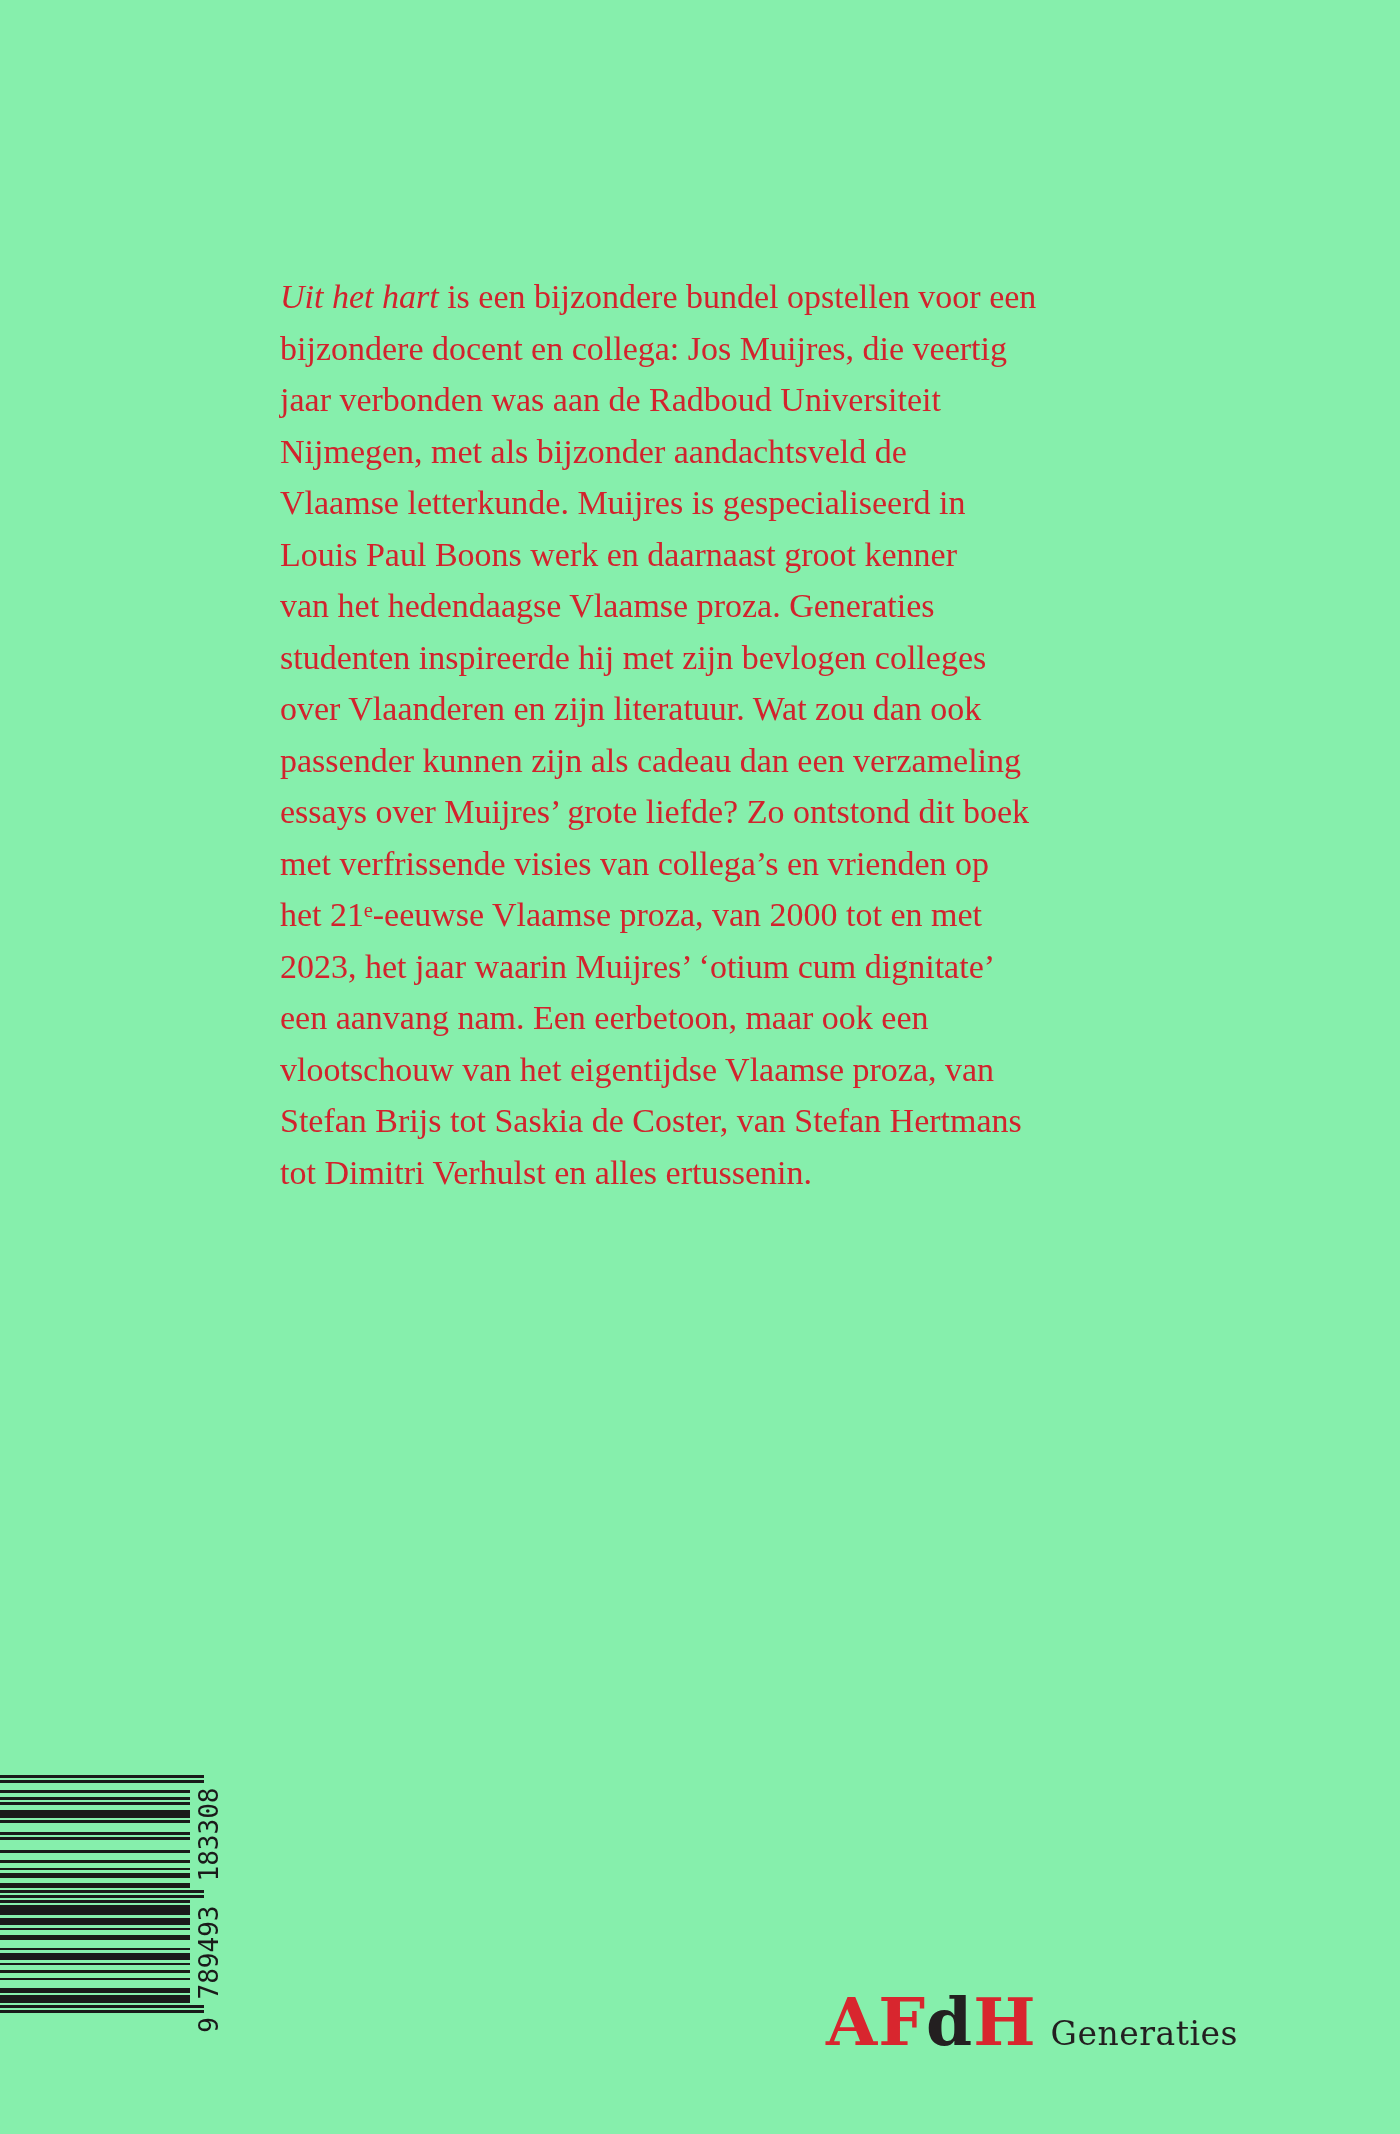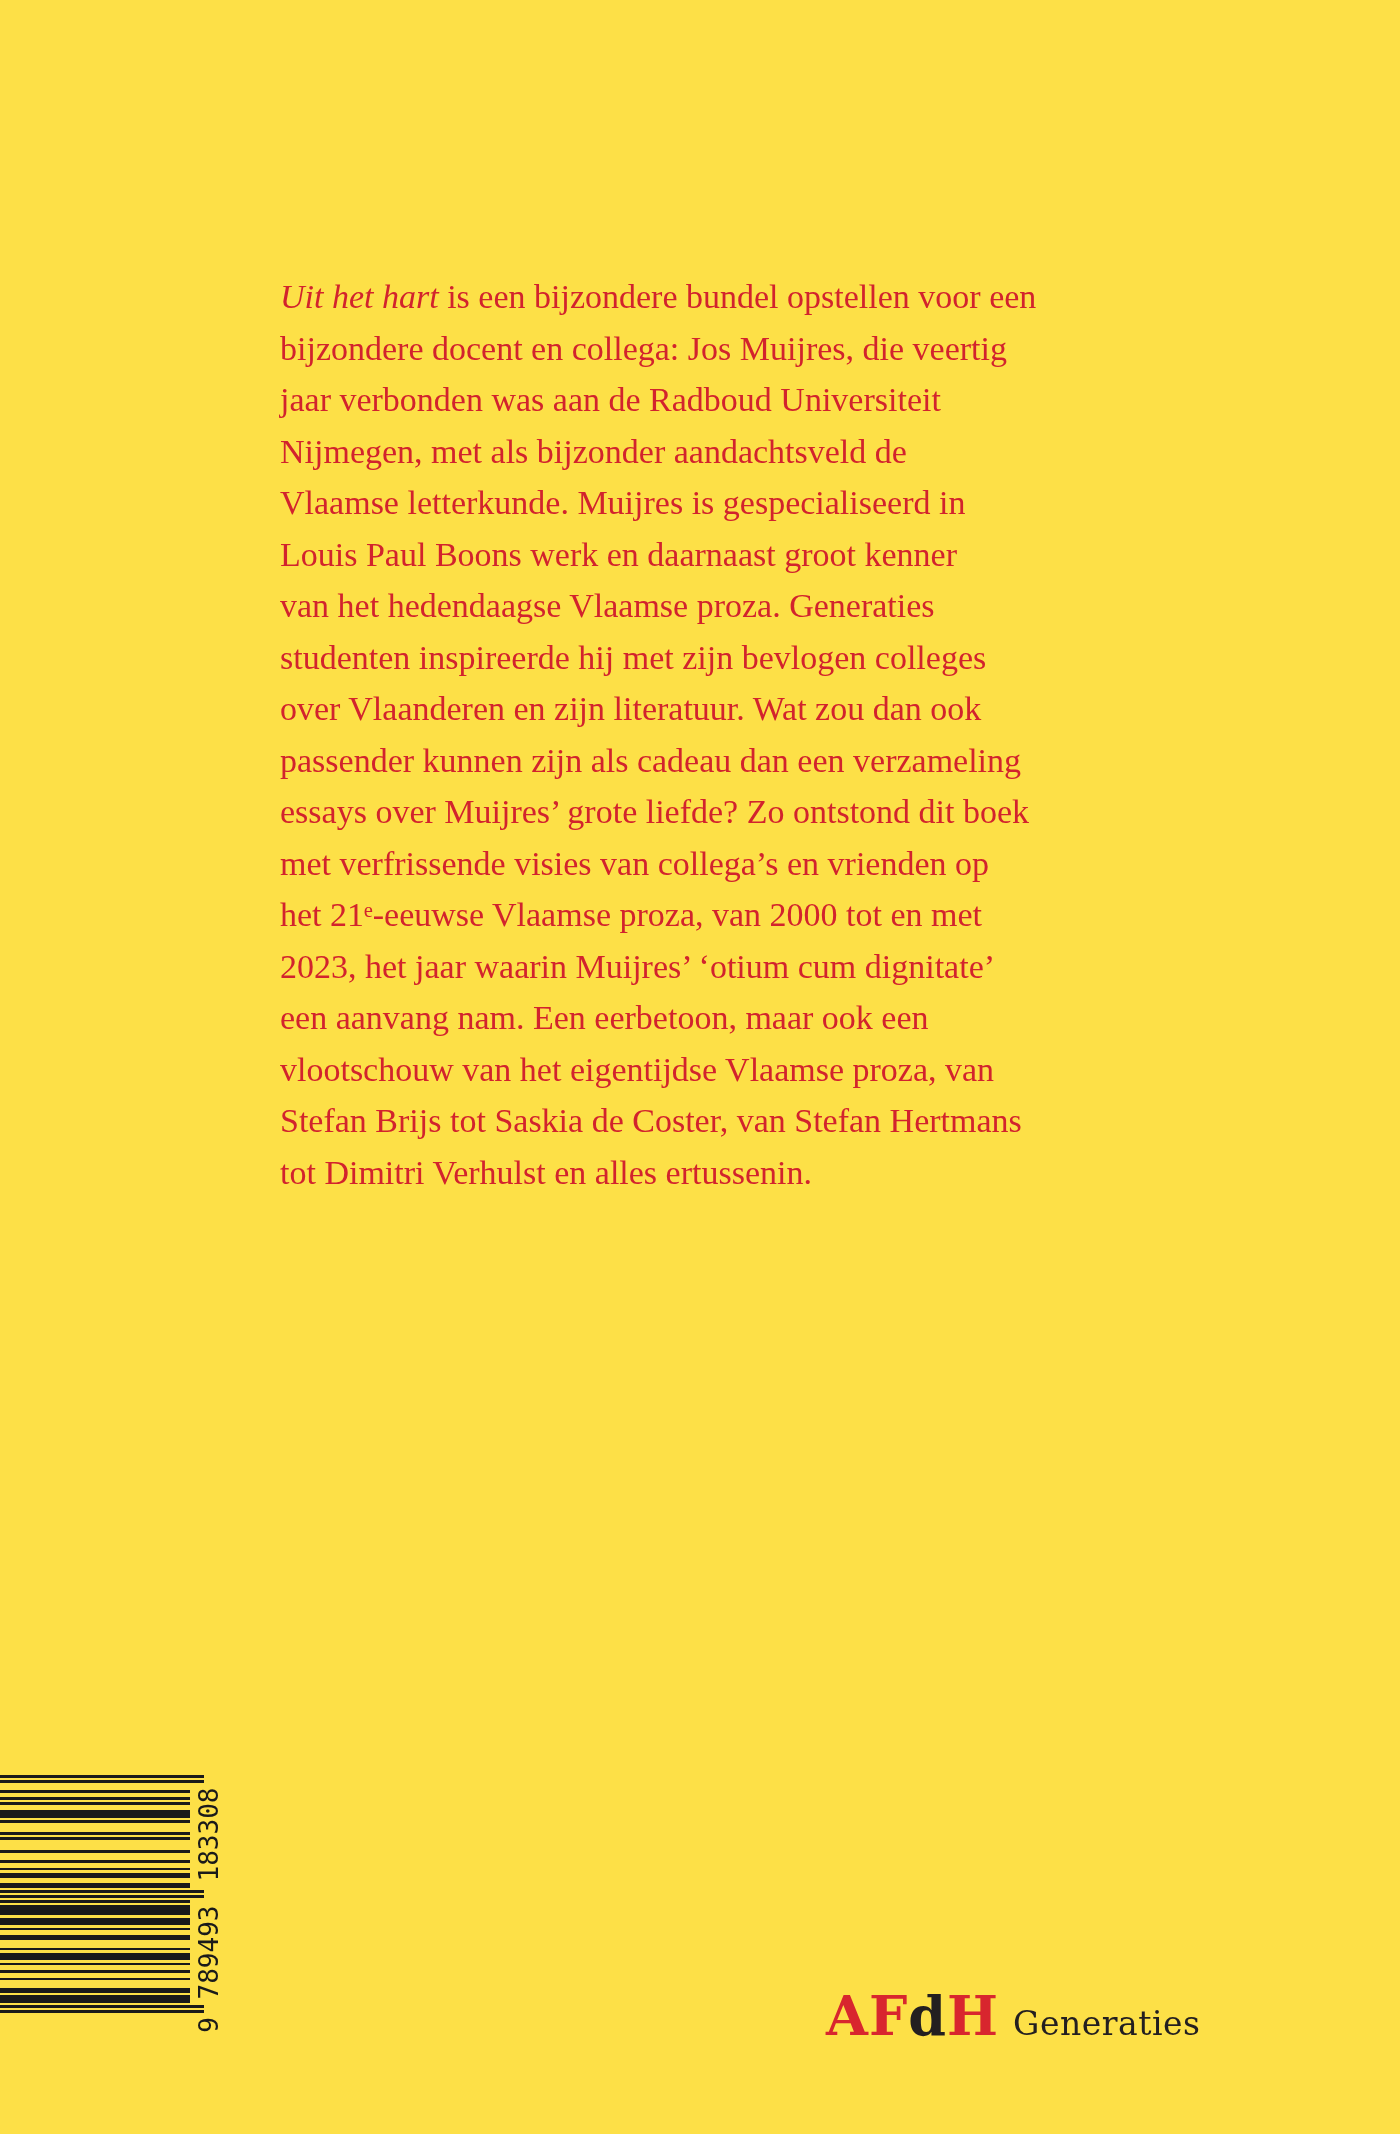--- a/index.html
+++ b/index.html
@@ -10,21 +10,21 @@
     position: relative;
     width: 1400px;
     height: 2134px;
     background: #ffffff;
     font-family: "Liberation Serif", "DejaVu Serif", serif;
     overflow: hidden;
   }
   .cover {
     position: absolute;
     inset: 0;
-    background: #fde047;
+    background: #86efac;
   }
 
   
   .blurb {
     position: absolute;
     left: 280px;
     top: 271px;
     width: 1010px;
     color: var(--text-red, #d2232d);
     font-size: 34px;
@@ -89,21 +89,21 @@
     left: 826px;
     top: 1989px;
     display: flex;
     align-items: baseline;
     line-height: 1;
     white-space: nowrap;
   }
   .logo {
     font-family: "DejaVu Serif", "Liberation Serif", serif;
     font-weight: bold;
-    font-size: 54px;
+    font-size: 66px;
     letter-spacing: 1px;
   }
   .logo.red   { color: var(--logo-red, #d8262e); }
   .logo.black { color: var(--ink-black, #231f20); }
   .publisher-name {
     font-family: "DejaVu Serif", "Liberation Serif", serif;
     font-size: 33px;
     color: var(--ink-black, #231f20);
     margin-left: 14px;
     letter-spacing: 0.5px;

